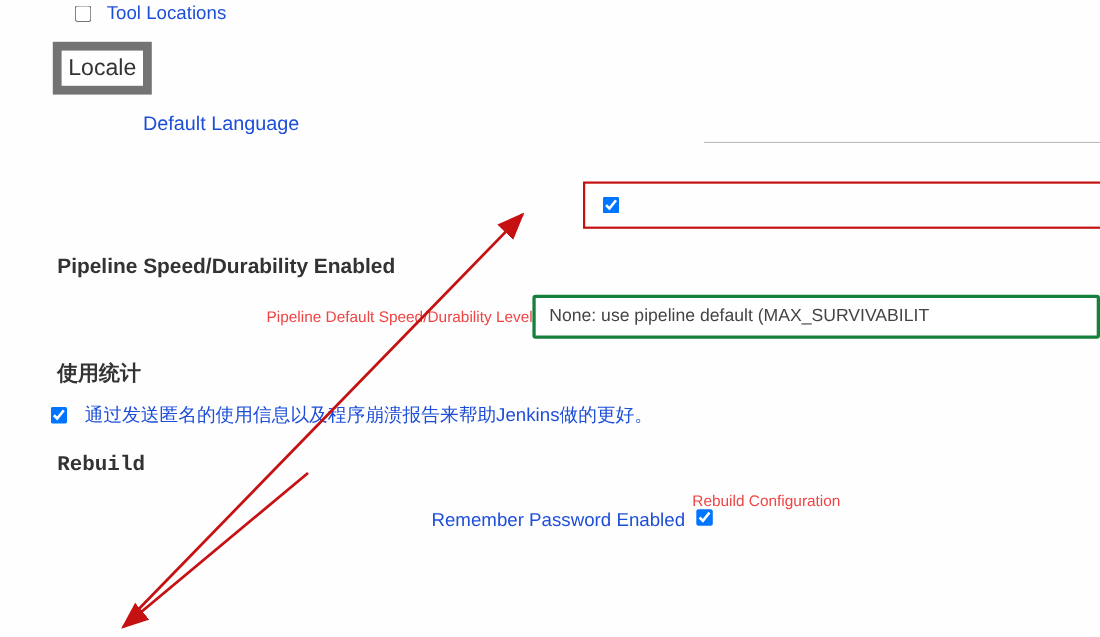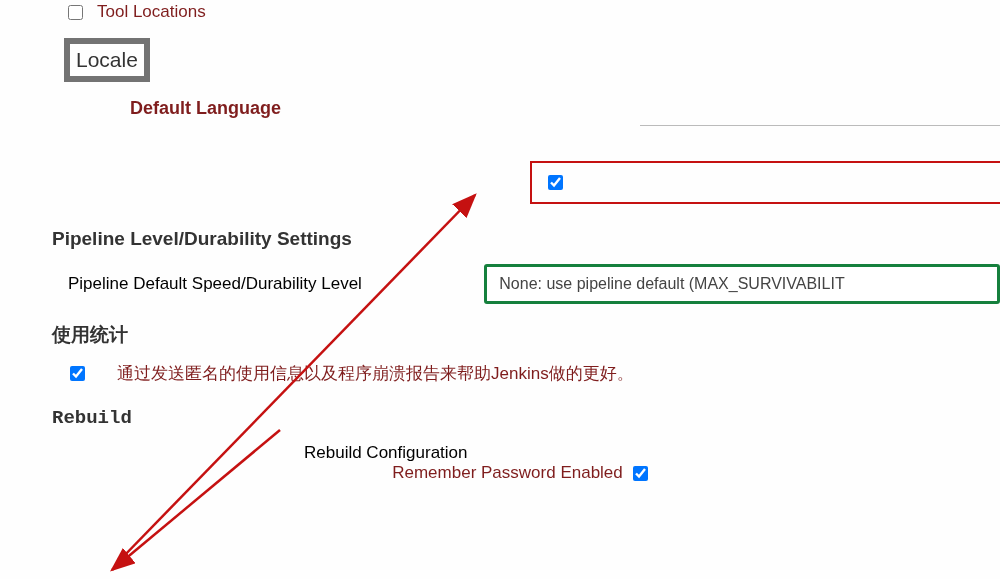--- a/index.html
+++ b/index.html
@@ -17,61 +17,62 @@
     .checkbox-row {
       display: flex;
       align-items: center;
       gap: 14px;
       margin-left: 28px;
       margin-bottom: 18px;
     }
     .checkbox-row-inline {
       display: flex;
       align-items: center;
-      gap: 32px;
-      margin-left: 30px;
+      gap: 16px;
+      margin-left: 6px;
       margin-bottom: 14px;
     }
     input[type="checkbox"] {
       width: 15px;
       height: 15px;
       flex-shrink: 0;
     }
     .label-text {
-      color: #7f1d1d;
+      color: #1d4ed8;
       font-size: 17px;
     }
     .section-heading {
       font-size: 19px;
       font-weight: bold;
       color: #333;
       margin-top: 14px;
       margin-bottom: 14px;
       margin-left: 12px;
     }
     .field-label {
-      color: #000000;
-      font-size: 17px;
+      color: #ef4444;
+      font-size: 14px;
       margin-left: 28px;
       width: 420px;
+      text-align: right;
     }
     .select-input {
       border: 3px solid #15803d;
       border-radius: 3px;
       padding: 8px 12px;
       font-size: 16px;
       color: #444;
       width: 520px;
       background: #fff;
     }
     .locale-box {
-      border: 6px solid #737373;
+      border: 8px solid #737373;
       padding: 4px 6px;
       display: inline-block;
-      margin-left: 24px;
+      margin-left: 8px;
       margin-bottom: 8px;
     }
     .locale-text {
       font-size: 21px;
       font-weight: normal;
       color: #333;
     }
     .ignore-box {
       border: 2px solid #c51111;
       margin-left: 490px;
@@ -103,55 +104,55 @@
   <input type="checkbox" style="">
   <span class="label-text">Tool Locations</span>
 </div>
 
 
 <div class="locale-box">
   <span class="locale-text">Locale</span>
 </div>
 
 
-<div style="position: relative; font-weight: bold;">
+<div style="position: relative;">
   <div style="margin-left:90px; margin-top:8px;">
     <span class="label-text" style="font-size:18px;">Default Language</span>
   </div>
 
   <div style="position:absolute; top:-8px; left:600px; right:0; height:36px; border-bottom:1px solid #bbb;"></div>
 </div>
 
 
 <div class="ignore-box" style="margin-top:42px;">
   <input type="checkbox" checked="" style="">
 </div>
 
 
-<div class="section-heading" style="margin-top:24px;">Pipeline Level/Durability Settings</div>
+<div class="section-heading" style="margin-top:24px;">Pipeline Speed/Durability Enabled</div>
 
 <div class="field-row" style="margin-top:10px;">
   <span class="field-label">Pipeline Default Speed/Durability Level</span>
   <input class="select-input" type="text" value="None: use pipeline default (MAX_SURVIVABILIT" style="">
 </div>
 
 
 <div class="section-heading" style="margin-top:18px;">使用统计</div>
 
 <div class="checkbox-row-inline" style="margin-top:4px;">
   <input type="checkbox" checked="" style="">
   <span class="label-text">通过发送匿名的使用信息以及程序崩溃报告来帮助Jenkins做的更好。</span>
 </div>
 
 
 <div class="section-heading" style="margin-top:22px;font-family:Liberation Mono, monospace;">Rebuild</div>
 
 <div class="field-row" style="margin-top:8px;flex-direction:column;">
   <span class="field-label" style="width:460px;">Rebuild Configuration</span>
-  <div style="display:flex; align-items:center; gap:10px;">
+  <div style="display:flex; gap:10px;">
     <span class="label-text">Remember Password Enabled</span>
     <input type="checkbox" checked="" style="">
   </div>
 </div>
 
 
 <svg class="arrow-svg" width="1000" height="579" style="top:0; left:0;">
   <defs>
     <marker id="arrowhead" markerWidth="10" markerHeight="8" refX="9" refY="4" orient="auto">
       <polygon points="0 0, 10 4, 0 8" fill="#c51111"></polygon>

